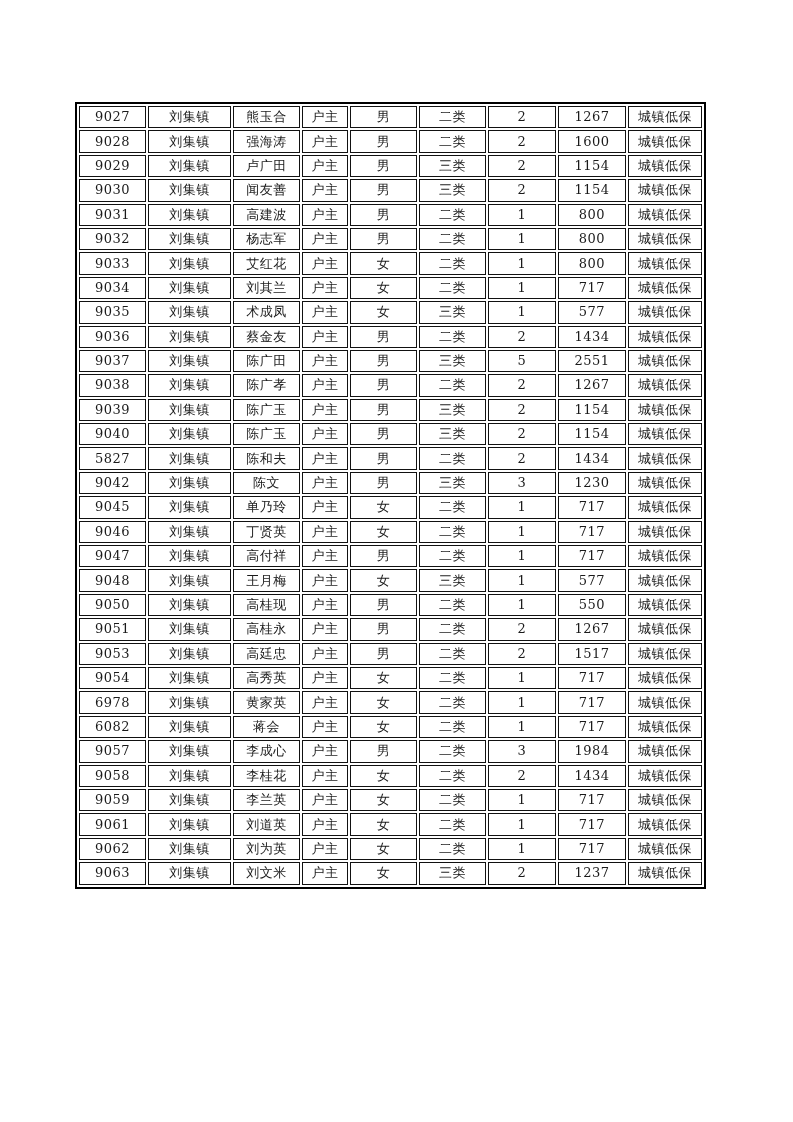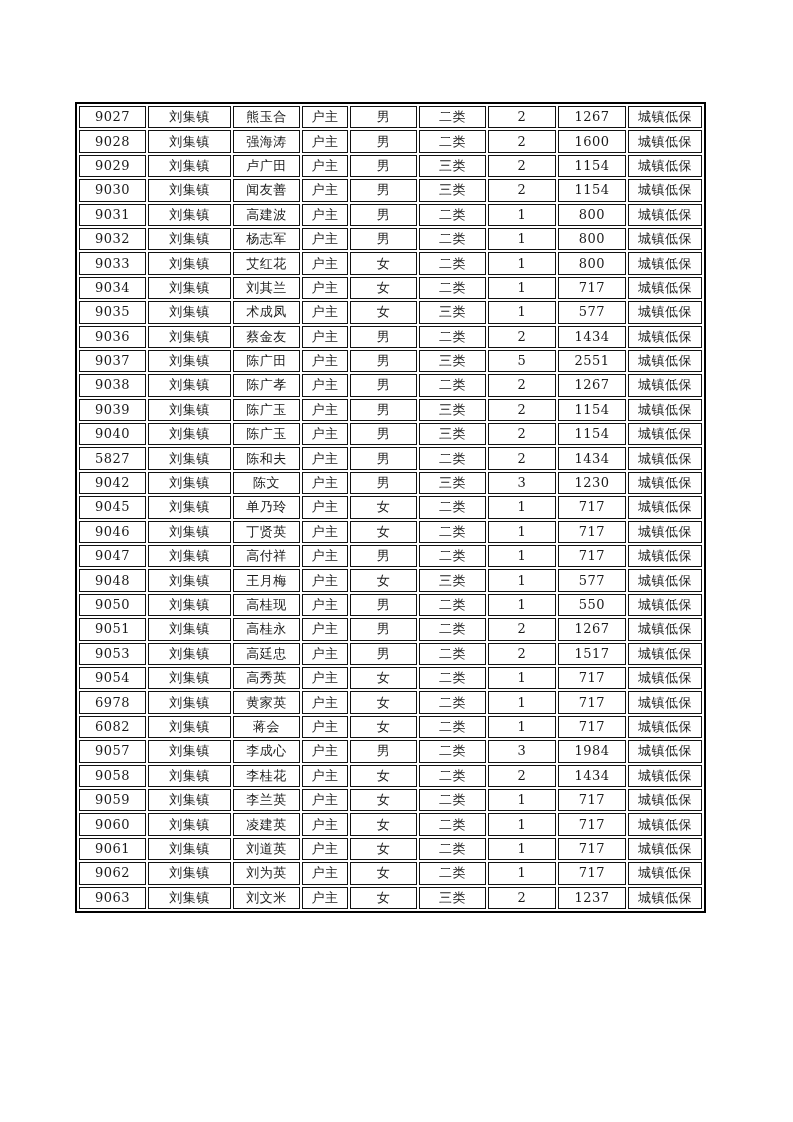--- a/index.html
+++ b/index.html
@@ -370,31 +370,20 @@
           <td>刘集镇</td>
           <td>李兰英</td>
           <td>户主</td>
           <td>女</td>
           <td>二类</td>
           <td>1</td>
           <td>717</td>
           <td>城镇低保</td>
         </tr>
         <tr>
-          <td>9060</td>
-          <td>刘集镇</td>
-          <td>凌建英</td>
-          <td>户主</td>
-          <td>女</td>
-          <td>二类</td>
-          <td>1</td>
-          <td>717</td>
-          <td>城镇低保</td>
-        </tr>
-        <tr>
           <td>9061</td>
           <td>刘集镇</td>
           <td>刘道英</td>
           <td>户主</td>
           <td>女</td>
           <td>二类</td>
           <td>1</td>
           <td>717</td>
           <td>城镇低保</td>
         </tr>

